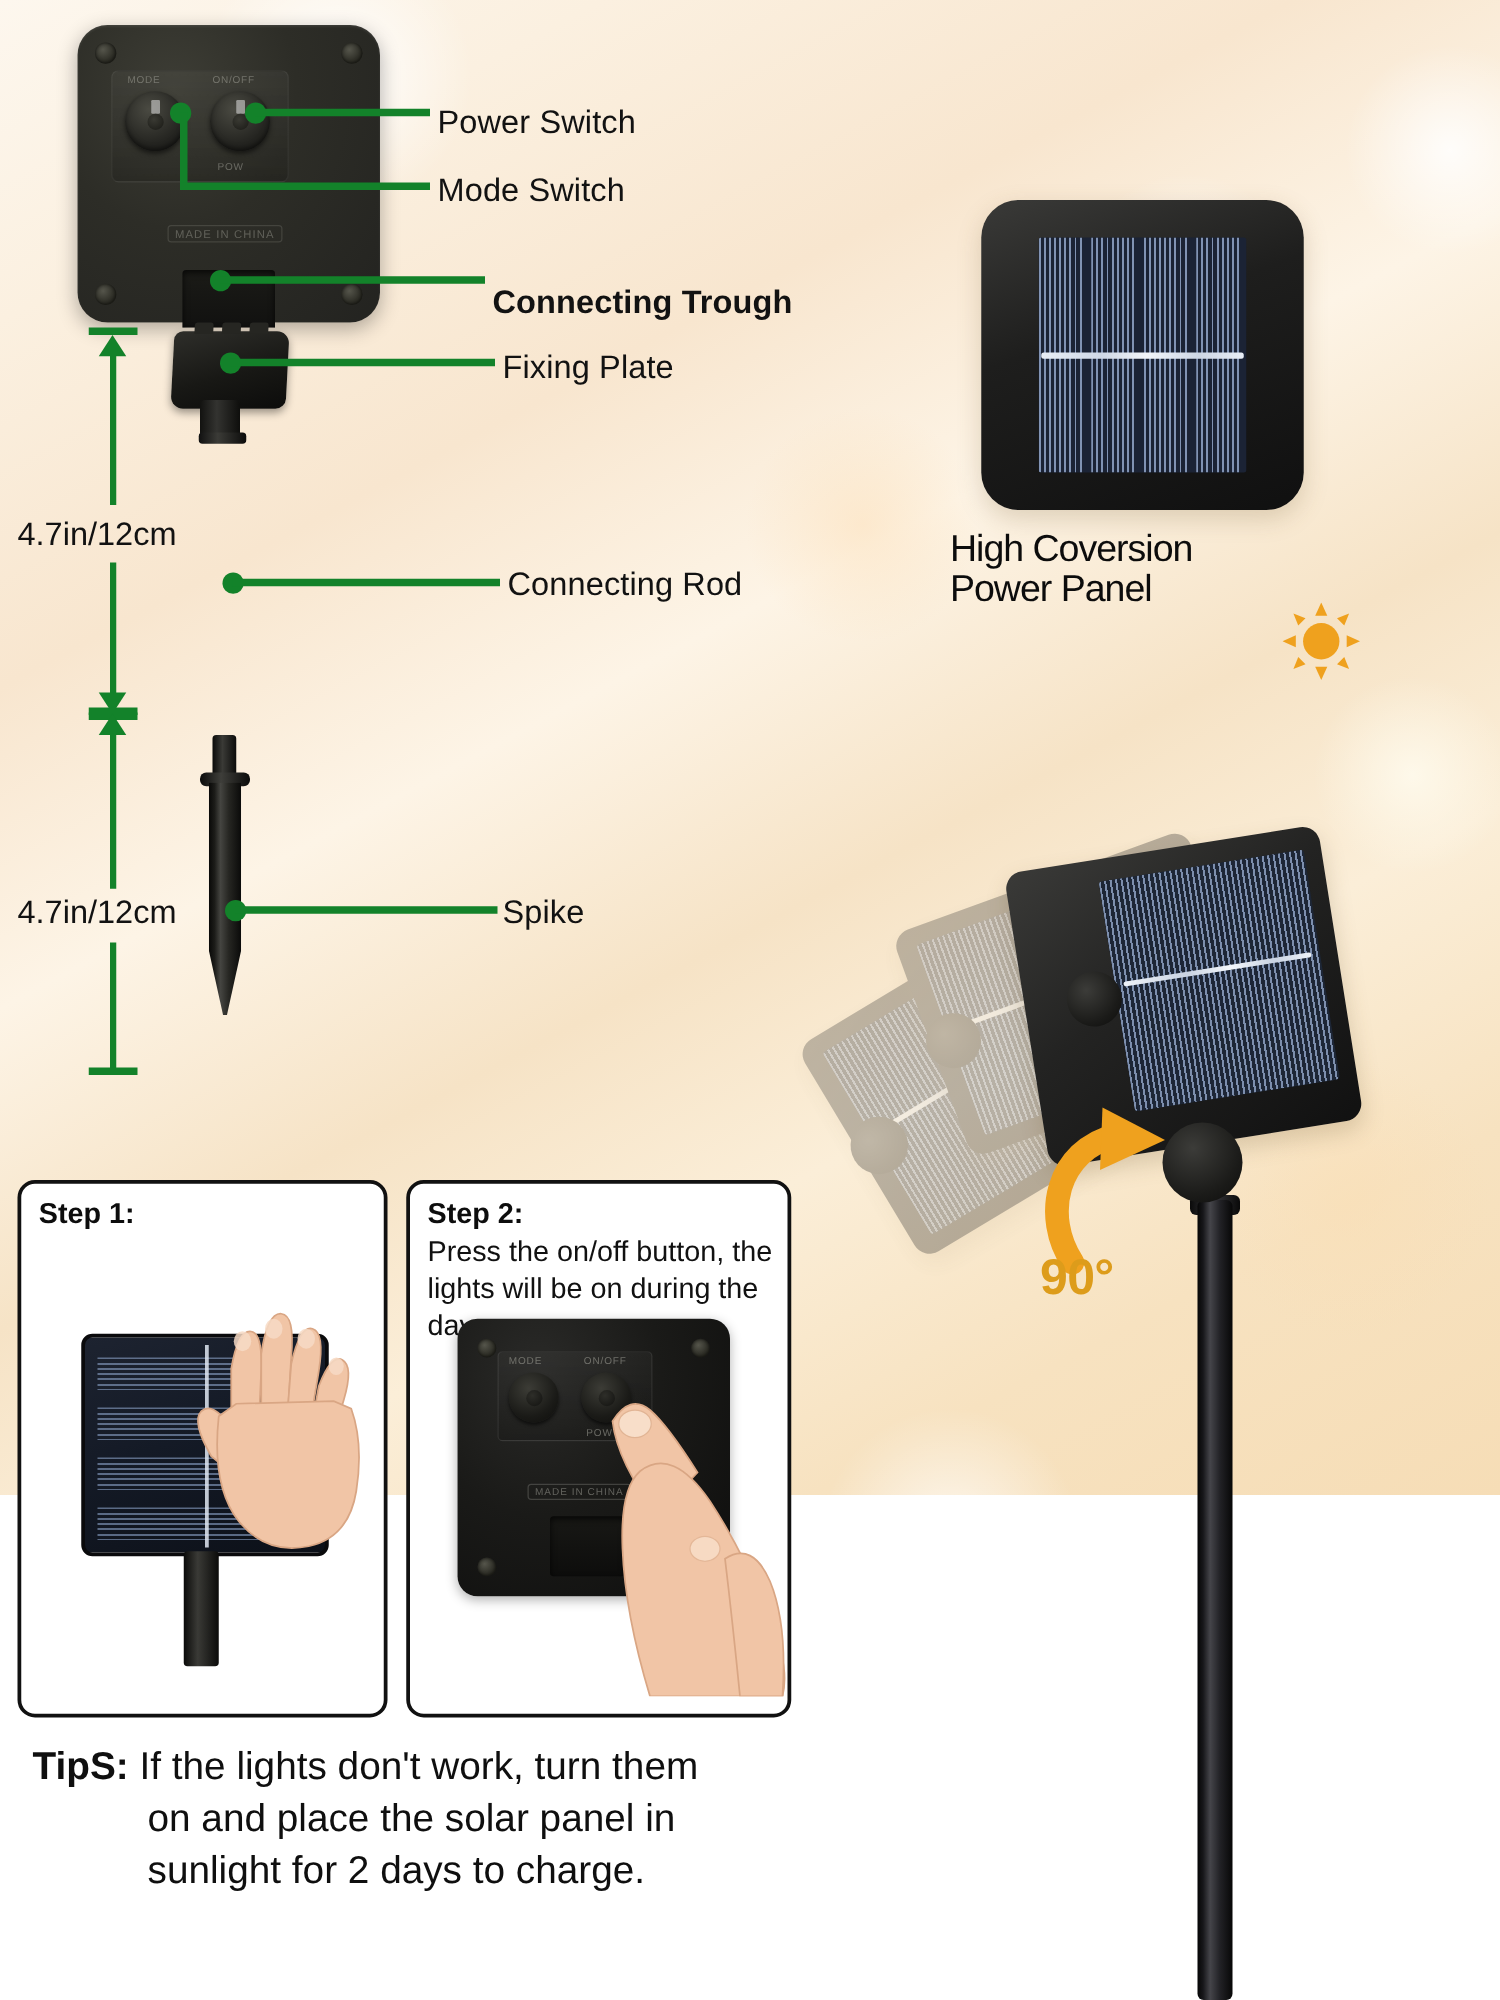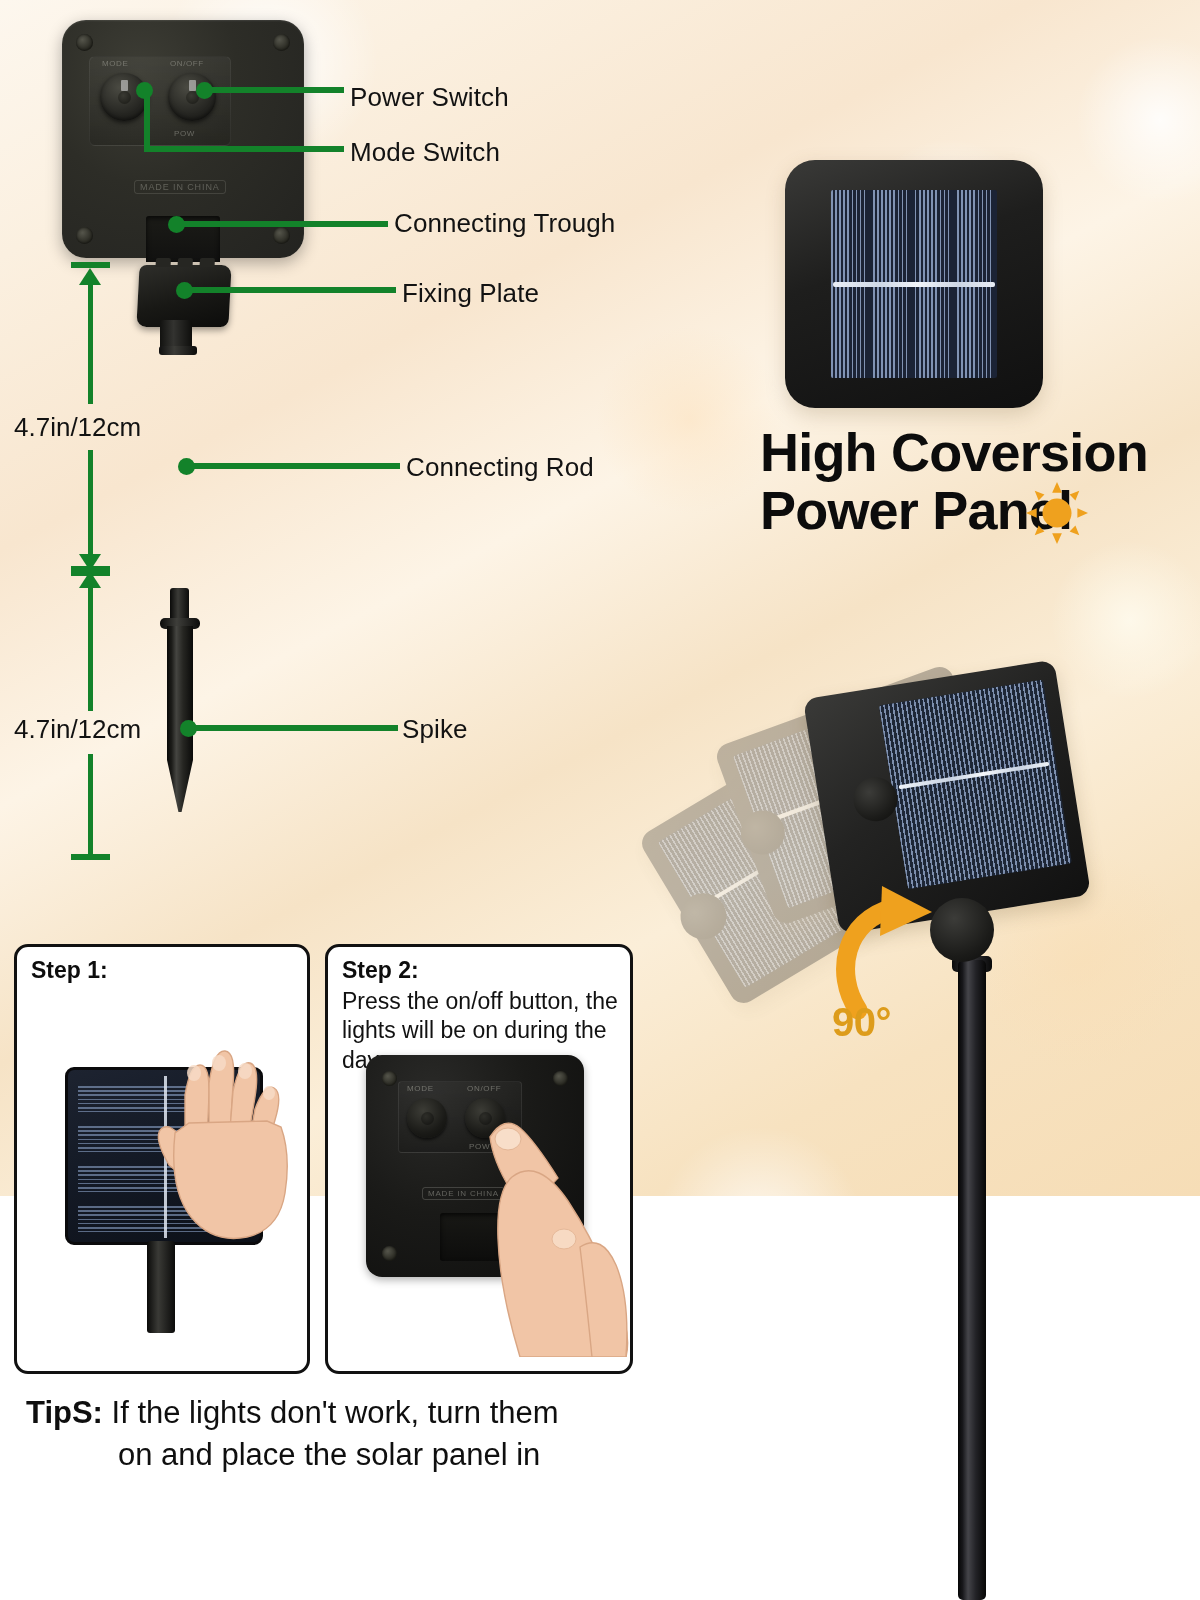--- a/index.html
+++ b/index.html
@@ -269,21 +269,21 @@
       rgba(168,190,228,.72) 0px, rgba(168,190,228,.72) 1.5px,
       rgba(22,30,48,0) 1.5px, rgba(22,30,48,0) 4.1px);
   }
   .hero-busbar {
     position: absolute; left: 2px; right: 2px; top: 92px; height: 5px;
     background: linear-gradient(90deg,#e9eef6,#cfd8e6 30%,#f2f5fa 52%,#cdd6e4 78%,#e9eef6);
     border-radius: 2px;
   }
   .hero-title {
     position: absolute; left: 760px; top: 424px; width: 430px;
-    font-size: 54px; font-weight: bold; color: #0c0c0c;
+    font-size: 30px; font-weight: normal; color: #0c0c0c;
     line-height: 1.07; letter-spacing: -.8px;
   }
   .sun-icon {
     position: absolute; left: 1026px; top: 482px; width: 62px; height: 62px;
   }
 
   
   .lamp-stage { position: absolute; left: 660px; top: 660px; width: 540px; height: 940px; }
   .lamp-ghost { position: absolute; opacity: .30; }
   .lamp-head {
@@ -372,21 +372,21 @@
   <div class="wire" style="left:184px; top:287px; width:212px; height:6px;"></div>
 
   <div class="dot" style="left:178px; top:458px;"></div>
   <div class="wire" style="left:186px; top:463px; width:214px; height:6px;"></div>
 
   <div class="dot" style="left:180px; top:720px;"></div>
   <div class="wire" style="left:188px; top:725px; width:210px; height:6px;"></div>
 
   <span class="callout-label" style="left:350px; top:82px;">Power Switch</span>
   <span class="callout-label" style="left:350px; top:137px;">Mode Switch</span>
-  <span class="callout-label" style="left:394px; top:208px;">Connecting Trough</span>
+  <span class="callout-label" style="left:394px; top:226px;font-weight:bold;">Connecting Trough</span>
   <span class="callout-label" style="left:402px; top:278px;">Fixing Plate</span>
   <span class="callout-label" style="left:406px; top:452px;">Connecting Rod</span>
   <span class="callout-label" style="left:402px; top:714px;">Spike</span>
 
   <div class="abs" style="left:88px; top:262px;">
     <div class="dim-cap" style="top:0;"></div>
     <div class="dim-arrow-up" style="top:6px;"></div>
     <div class="dim-stem" style="top:22px;  height:120px;"></div>
     <div class="dim-stem" style="top:188px; height:106px;"></div>
     <div class="dim-arrow-dn" style="top:292px;"></div>
@@ -465,20 +465,21 @@
       <ellipse cx="96" cy="182" rx="12" ry="10" fill="#f9e1cd" opacity=".75" stroke="#e0b393" stroke-width="1"></ellipse>
     </svg>
   </div>
 
   <div class="tips-wrap">
     <div class="tips-line">
       <span class="tips-label">TipS:</span>
       <span>If the lights don't work, turn them</span>
     </div>
     <div class="tips-line tips-indent">on and place the solar panel in</div>
+    <div class="tips-line tips-indent">sunlight for 2 days to charge.</div>
   </div>
 
   <div class="hero-panel">
     <div class="hero-cells">
       <div class="hero-col" style="left:0px;"></div>
       <div class="hero-col" style="left:42px;"></div>
       <div class="hero-col" style="left:84px;"></div>
       <div class="hero-col" style="left:126px;"></div>
       <div class="hero-busbar"></div>
     </div>

